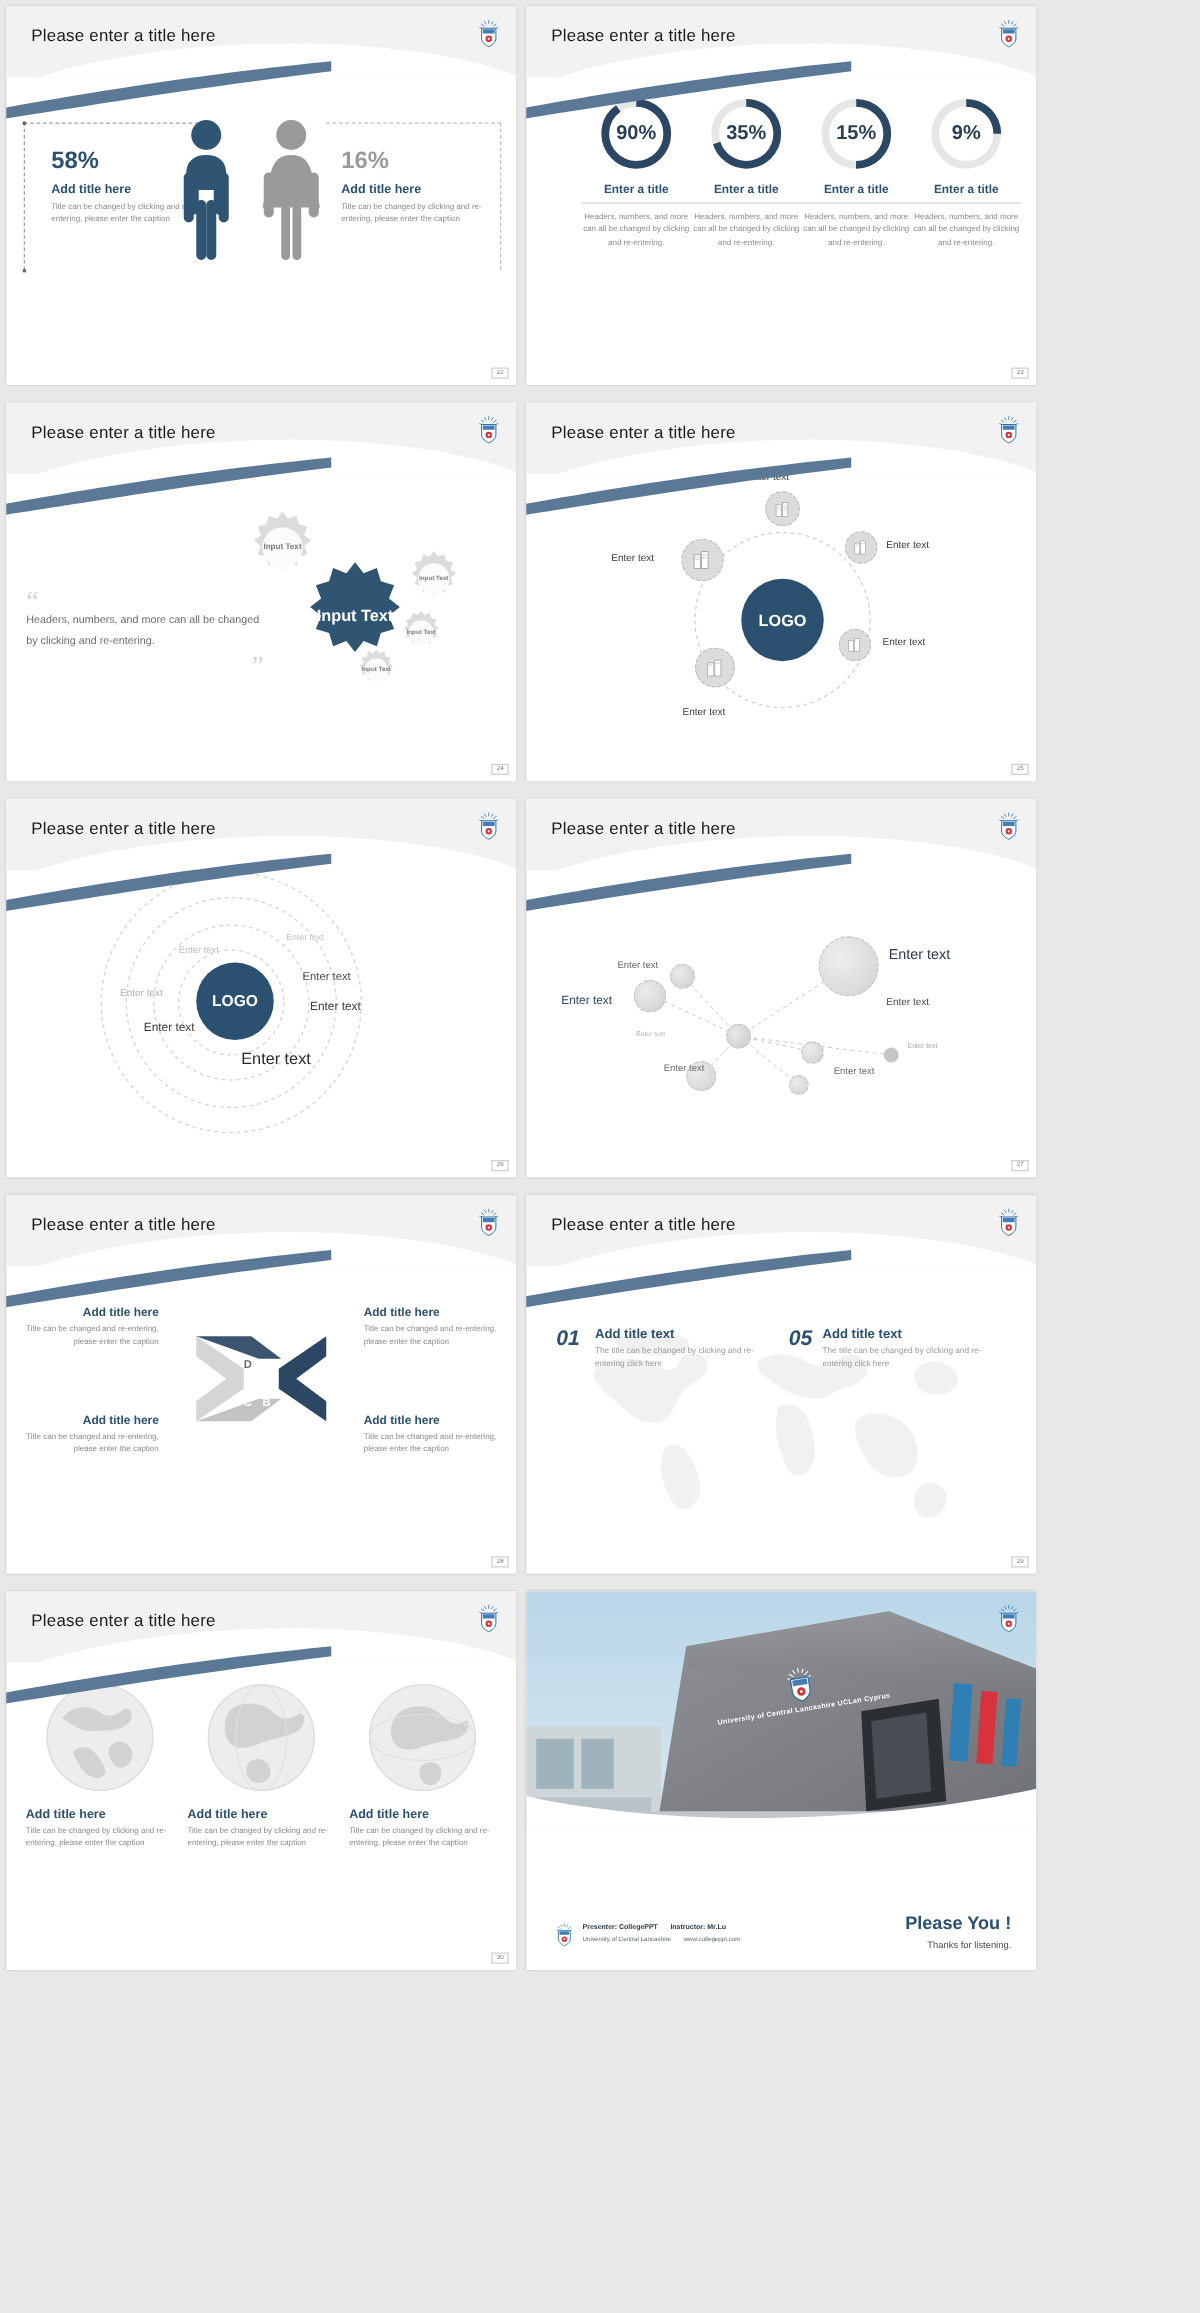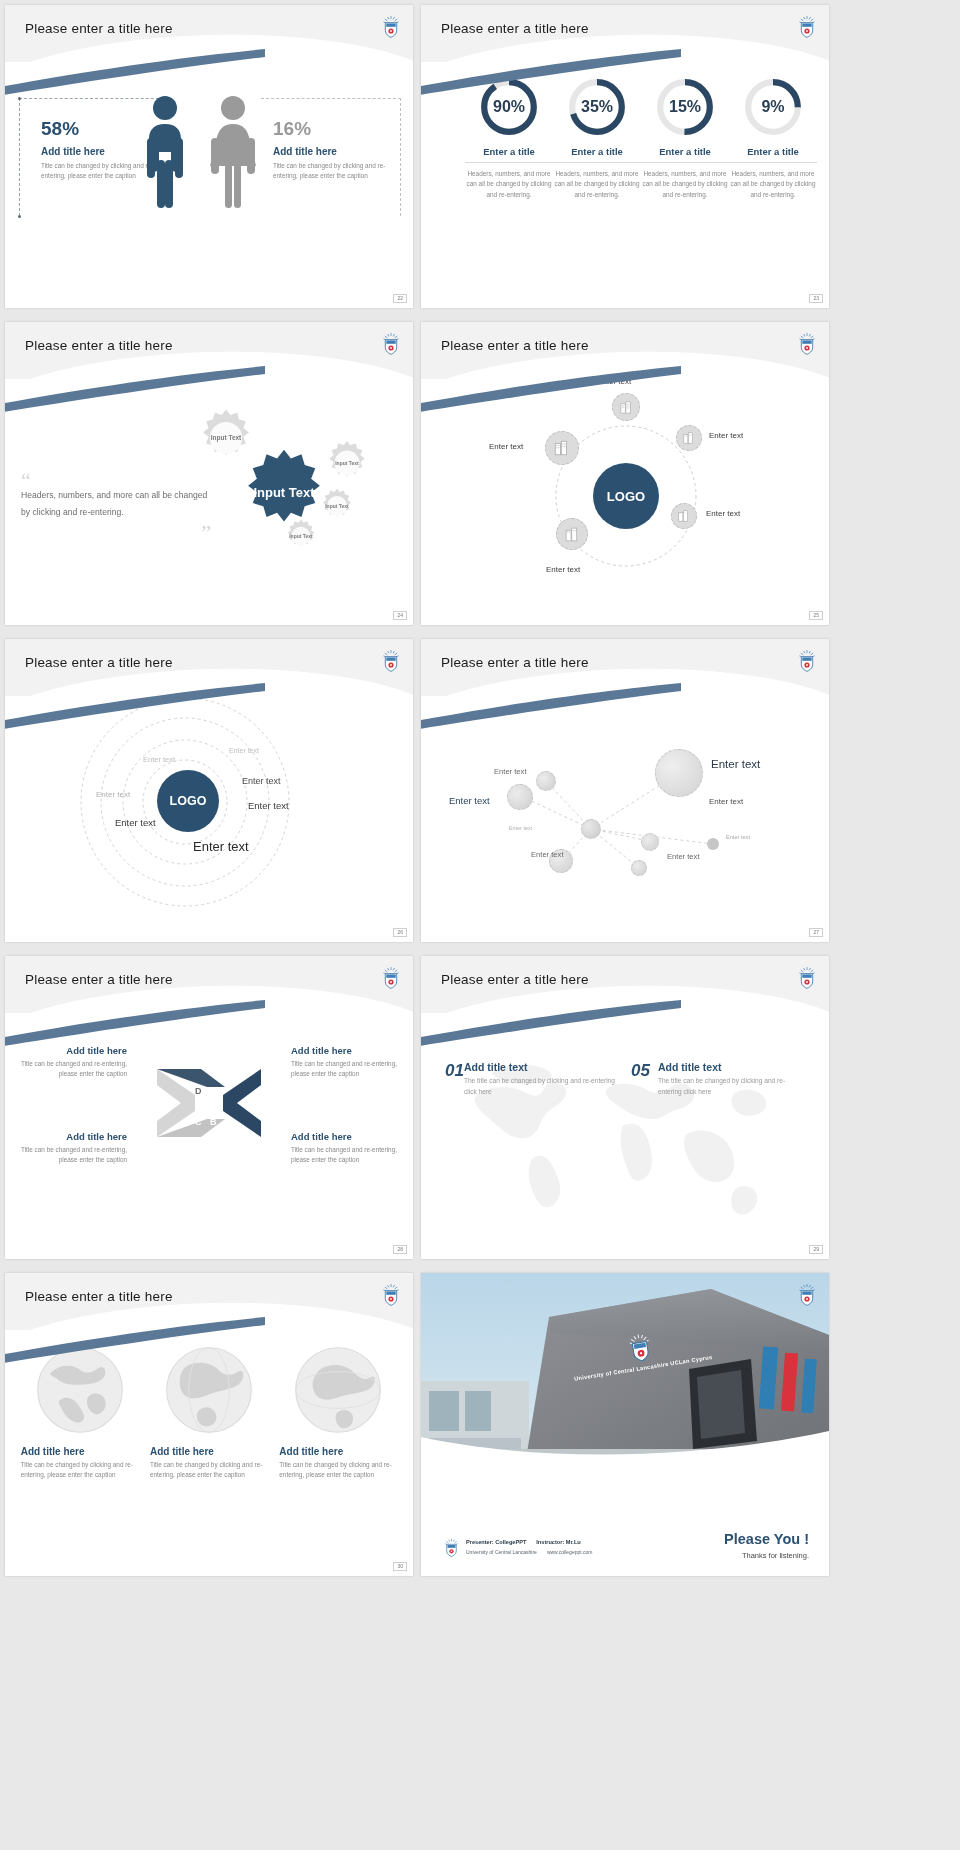--- a/index.html
+++ b/index.html
@@ -622,21 +622,21 @@
           <path d="M96 110c8-4 14 2 18 10s10 20 6 30-14 14-20 6-12-24-10-34 2-10 6-12z"></path>
           <path d="M170 40c12-6 26-4 36 2s18 4 26-2 18-4 22 4-4 16-14 18-16 10-26 10-22-4-30-10-24-14-14-22z"></path>
           <path d="M186 78c10-4 18 2 22 12s8 26 2 36-16 10-20 0-10-26-8-38 0-8 4-10z"></path>
           <path d="M250 86c14-6 30 0 38 10s10 26 2 34-24 6-32-4-20-34-8-40z"></path>
           <path d="M300 44c10-4 22 0 26 8s-2 14-10 16-18 0-22-8 0-14 6-16z"></path>
           <path d="M300 140c10-4 20 4 18 14s-12 16-20 12-8-22 2-26z"></path>
           <path d="M60 22c14-6 34-6 46 0s6 12-6 14-30 2-40-4-8-8 0-10z"></path>
         </g>
       </svg>
 
-      <div style="position:absolute;left:24px;top:48px;width:170px;display:flex;gap:0;">
+      <div style="position:absolute;left:24px;top:48px;width:170px;display:flex;gap:12px;">
         <div class="num">01</div>
         <div>
           <div class="n-title">Add title text</div>
           <div class="n-cap">The title can be changed by clicking and re-entering click here</div>
         </div>
       </div>
       <div style="position:absolute;left:210px;top:48px;width:170px;display:flex;gap:8px;">
         <div class="num">05</div>
         <div>
           <div class="n-title">Add title text</div>

